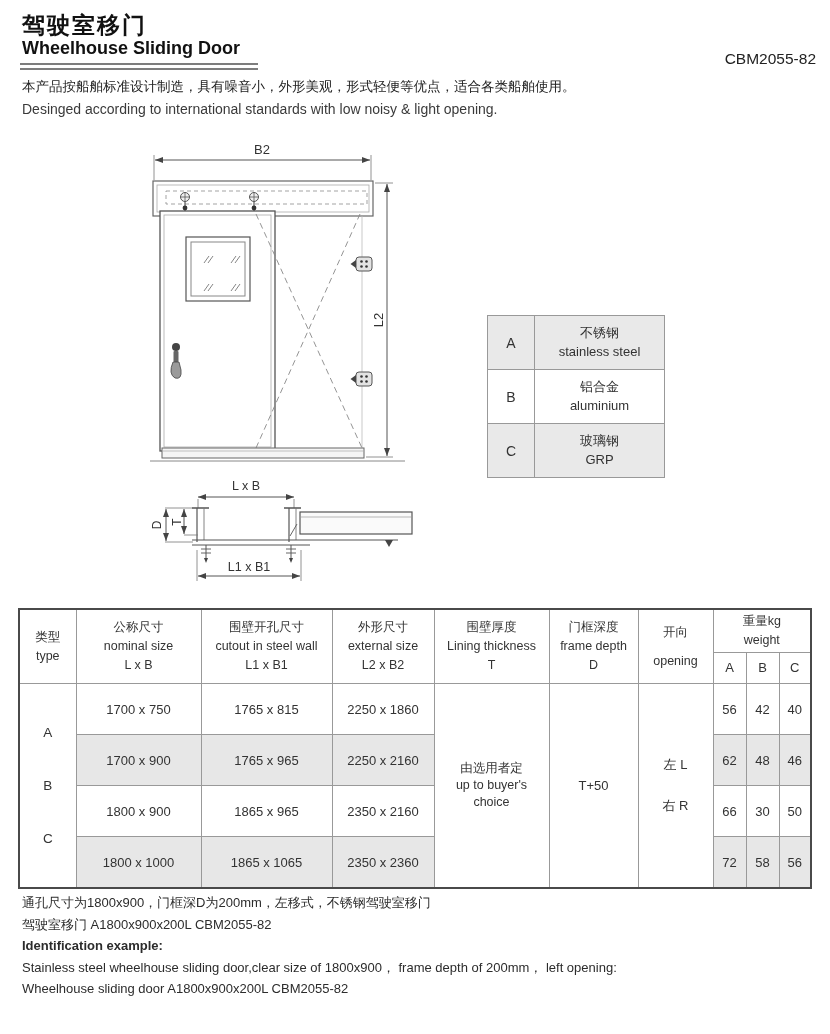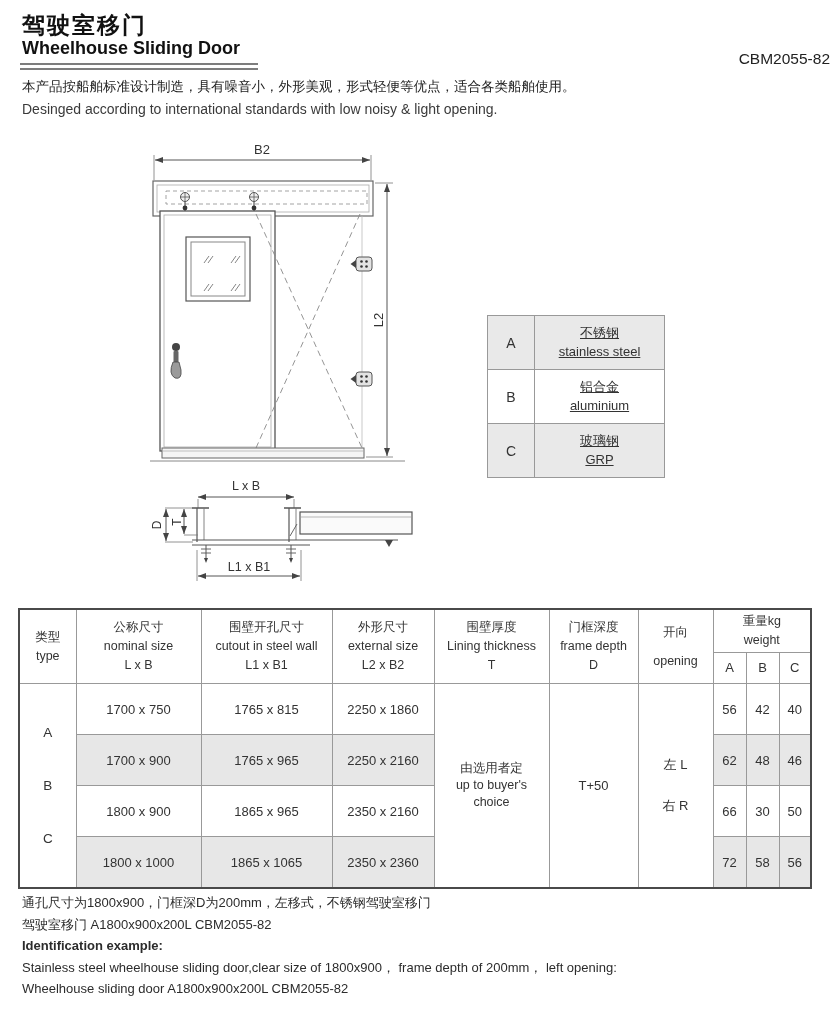--- a/index.html
+++ b/index.html
@@ -3,32 +3,32 @@
 <meta charset="utf-8">
 <style>
   html,body{margin:0;padding:0;background:#fff;}
   .page{position:relative;width:830px;height:1034px;background:#fff;overflow:hidden;
         font-family:"Liberation Sans","DejaVu Sans",sans-serif;color:#222;border-radius:11px;}
   
   .title-zh{position:absolute;left:22px;top:10px;font-size:23px;font-weight:bold;color:#111;letter-spacing:2px;}
   .title-en{position:absolute;left:22px;top:38px;font-size:18px;font-weight:bold;color:#111;}
   .title-rule{position:absolute;left:20px;top:63px;width:238px;height:3px;
               border-top:2px solid #7d7d7d;border-bottom:2px solid #7d7d7d;}
-  .model{position:absolute;right:0;top:50px;font-size:15.5px;color:#222;}
+  .model{position:absolute;right:14px;top:50px;font-size:15.5px;color:#222;}
   .desc{position:absolute;left:22px;top:76px;width:780px;line-height:22px;}
   .desc .zh{font-size:13.5px;color:#222;}
   .desc .en{font-size:14px;color:#3a3a3a;}
   
   .drawing-svg{position:absolute;left:0;top:0;width:830px;height:600px;pointer-events:none;z-index:0;}
   
   .mat-table{position:absolute;left:487px;top:315px;border-collapse:collapse;z-index:1;
              border:1.5px solid #777;table-layout:fixed;}
   .mat-table td{border:1px solid #999;text-align:center;vertical-align:middle;height:53px;padding:0;}
   .mat-table .code{width:46px;font-size:14px;color:#333;}
-  .mat-table .mat{width:129px;font-size:13px;color:#333;line-height:1.45;text-decoration:underline;}
+  .mat-table .mat{width:129px;font-size:13px;color:#333;line-height:1.45;}
   .mat-table tr.shade td{background:#e9e9e9;}
   
   .spec-table{position:absolute;left:18px;top:608px;border-collapse:collapse;table-layout:fixed;
               z-index:1;border:2px solid #4a4a4a;}
   .spec-table th,.spec-table td{border:1px solid #999;text-align:center;vertical-align:middle;
               font-weight:normal;color:#333;padding:0;}
   .spec-table th{font-size:12.5px;line-height:1.5;}
   .spec-table td{font-size:13px;}
   .spec-table .hdr-main{height:42px;}
   .spec-table .hdr-sub{height:30px;font-size:13px;}

